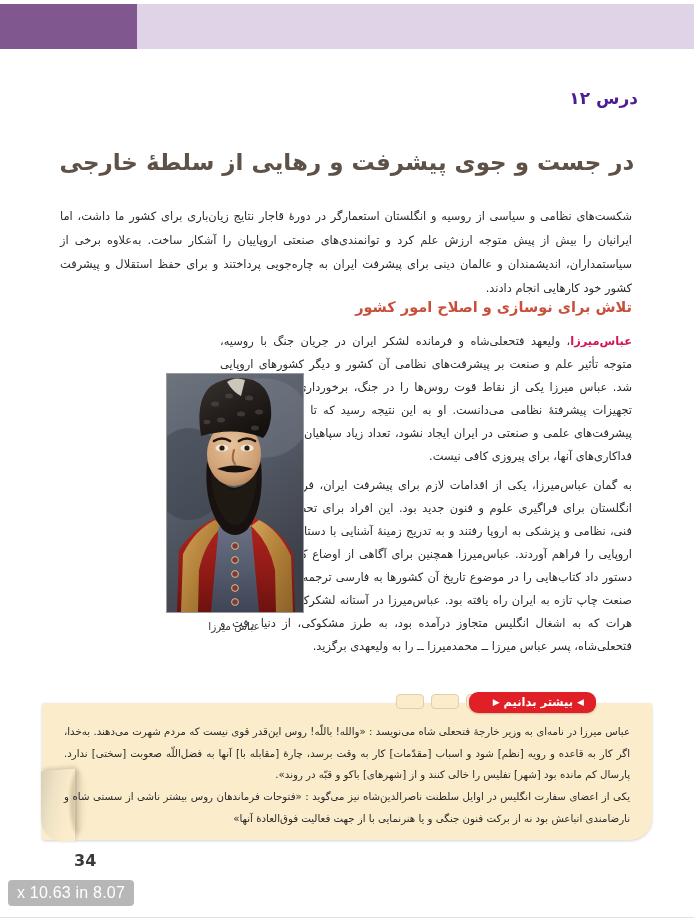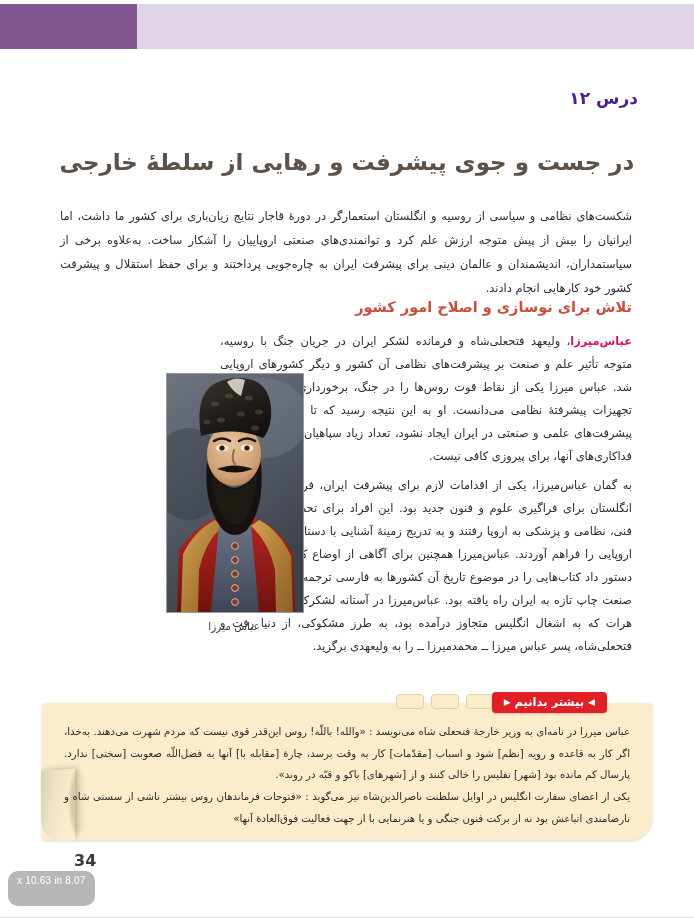--- a/index.html
+++ b/index.html
@@ -195,28 +195,28 @@
     display: block;
     width: 26px;
     height: 13px;
     background: #fbeccb;
     border: 1px solid #e2cfa4;
     border-radius: 4px;
   }
   .note-badge {
     position: absolute;
     top: -11px;
-    right: 45px;
+    right: 56px;
     background: #e01f26;
     color: #ffffff;
     font-size: 11.5px;
     font-weight: bold;
     direction: rtl;
-    padding: 3px 12px 4px 12px;
-    border-radius: 4px;
+    padding: 3px 12px 4px 24px;
+    border-radius: 9px;
     white-space: nowrap;
     box-shadow: 0 1px 2px rgba(0,0,0,.2);
   }
   .note-badge .arw { font-size: 9px; vertical-align: 1px; }
   .note-body {
     position: absolute;
     top: 18px;
     right: 22px;
     width: 566px;
     direction: rtl;
@@ -238,23 +238,23 @@
     direction: rtl;
   }
 
   
   .size-badge {
     position: absolute;
     left: 8px;
     bottom: 12px;
     background: rgba(170,170,170,.85);
     color: #ffffff;
-    font-size: 10px;
-    padding: 4px 9px 20px 9px;
-    border-radius: 10px;
+    font-size: 16px;
+    padding: 4px 9px 4px 9px;
+    border-radius: 4px;
     font-family: "Liberation Sans", sans-serif;
     letter-spacing: .2px;
   }
   .page-edge {
     position: absolute;
     left: 0;
     bottom: 0;
     width: 694px;
     height: 1px;
     background: #e2e2e2;

